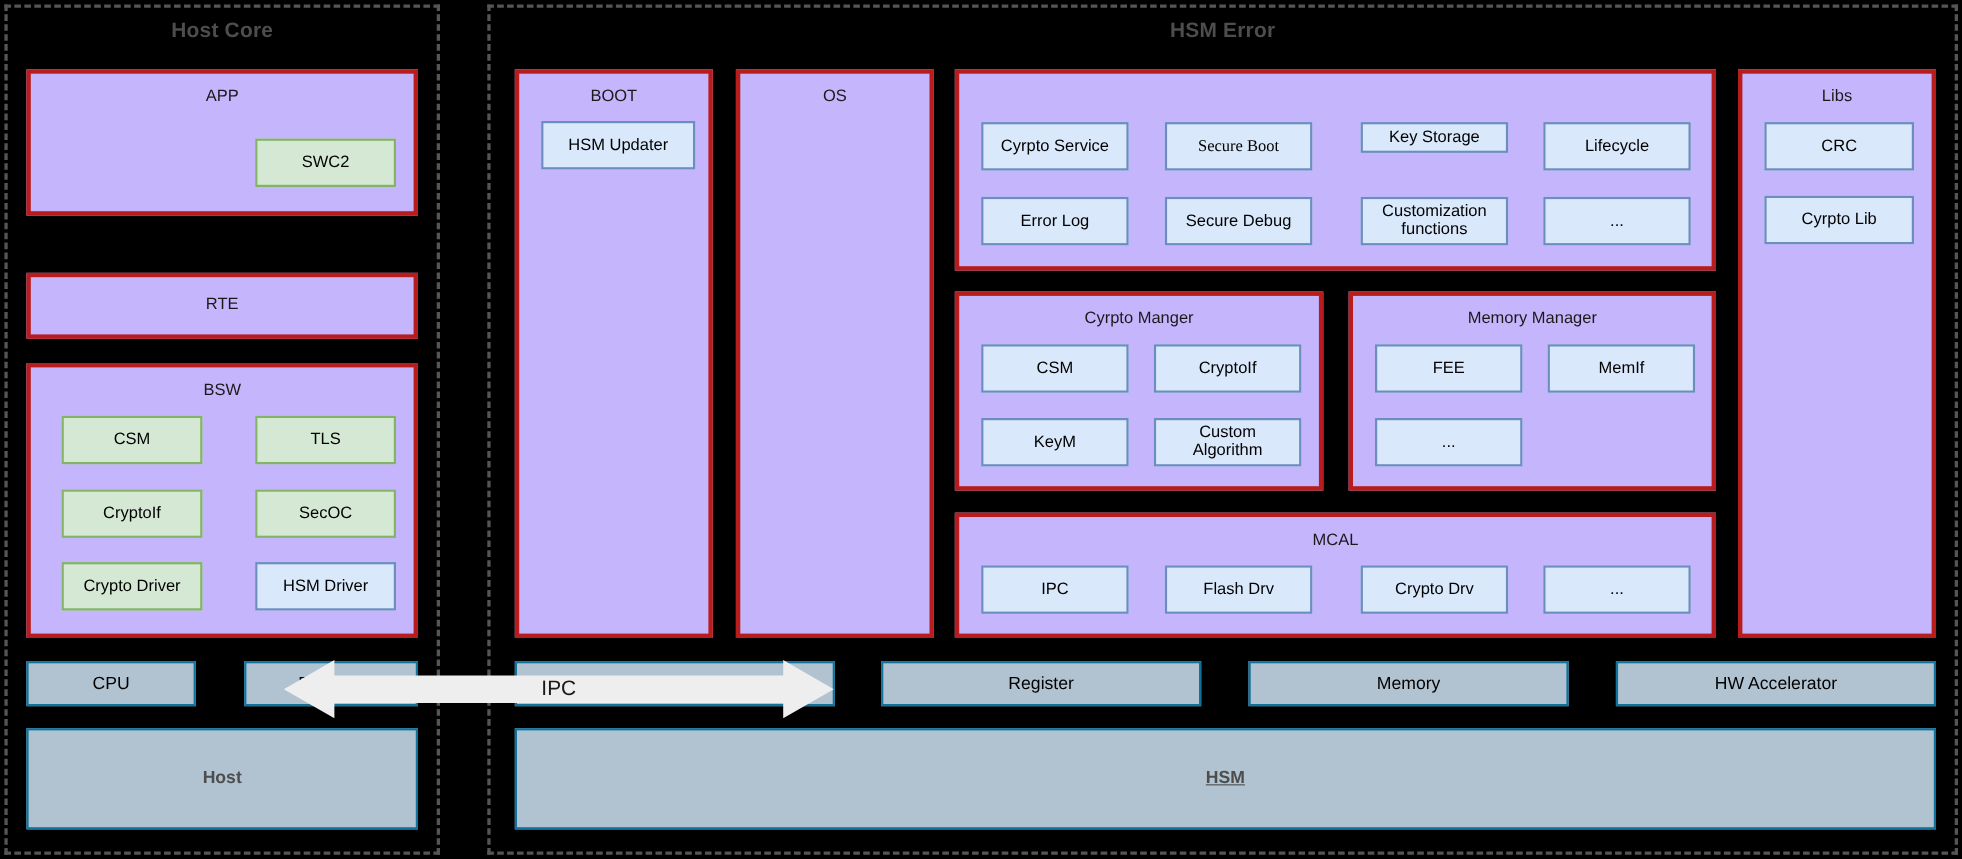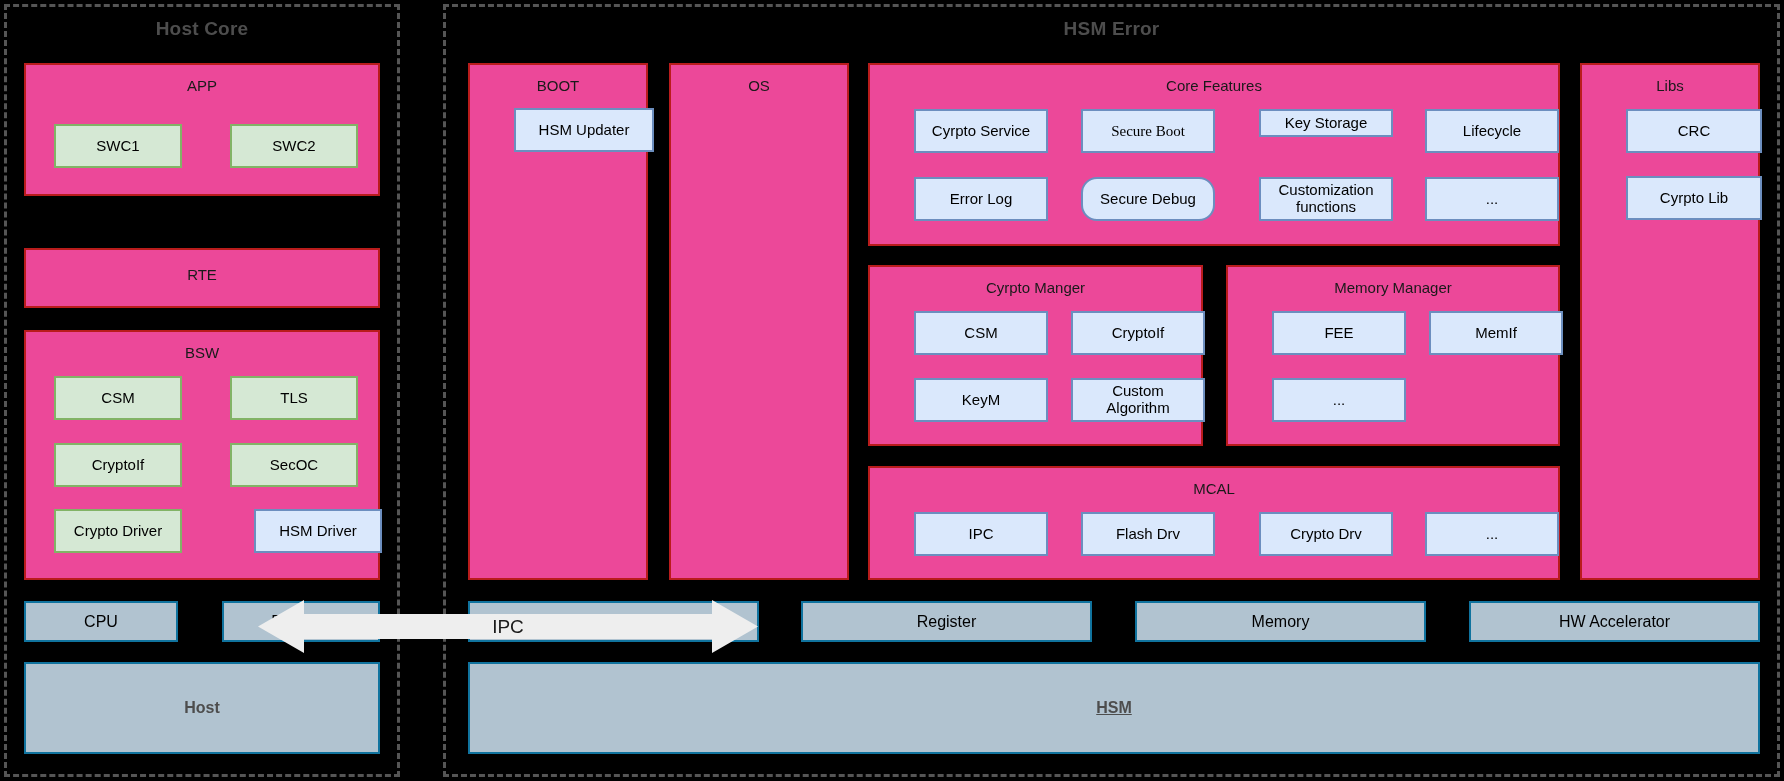--- a/index.html
+++ b/index.html
@@ -32,22 +32,22 @@
     font-weight: bold;
     text-align: center;
     letter-spacing: .2px;
   }
   #host-core-title { left: 4px;  top: 18px; width: 396px; }
   #hsm-core-title  { left: 443px; top: 18px; width: 1337px; }
 
   
   .panel {
     position: absolute;
-    background: #ec4899;
-    border: 2px solid #b91c1c;
+    background: #c4b5fd;
+    border: 4px solid #b91c1c;
   }
   .panel-title {
     position: absolute;
     left: 0; right: 0; top: 12px;
     text-align: center;
     font-size: 15px;
     color: #1a1a1a;
   }
 
   
@@ -55,21 +55,21 @@
     position: absolute;
     display: flex;
     align-items: center;
     justify-content: center;
     text-align: center;
     font-size: 15px;
     line-height: 1.12;
     color: #000000;
   }
   .blk.green { background: #d5e8d4; border: 2px solid #82b366; }
-  .blk.blue  { background: #dae8fc; border: 2px solid #6c8ebf; margin-left: 24px; }
+  .blk.blue  { background: #dae8fc; border: 2px solid #6c8ebf; }
 
   
   .hwbar {
     position: absolute;
     background: #b1c3d0;
     border: 2px solid #10739e;
     display: flex;
     align-items: center;
     justify-content: center;
     font-size: 16px;
@@ -99,21 +99,20 @@
 <div id="stage">
 
   <div class="dashed-core" id="host-core-outline"></div>
   <div class="dashed-core" id="hsm-core-outline"></div>
 
   <div class="core-title" id="host-core-title">Host Core</div>
   <div class="core-title" id="hsm-core-title">HSM Error</div>
 
   <div class="panel" style="left:24px; top:63px; width:356px; height:133px;">
     <div class="panel-title">APP</div>
-    <div class="blk green" style="left:28px; top:59px; width:128px; height:44px;">SWC1</div>
     <div class="blk green" style="left:204px; top:59px; width:128px; height:44px;">SWC2</div>
   </div>
 
   <div class="panel" style="left:24px; top:248px; width:356px; height:60px;">
     <div class="panel-title" style="top:16px;">RTE</div>
   </div>
 
   <div class="panel" style="left:24px; top:330px; width:356px; height:250px;">
     <div class="panel-title">BSW</div>
     <div class="blk green" style="left:28px; top:44px; width:128px; height:44px;">CSM</div>
@@ -130,27 +129,26 @@
   <div class="panel" style="left:468px; top:63px; width:180px; height:517px;">
     <div class="panel-title">BOOT</div>
     <div class="blk blue" style="left:20px; top:43px; width:140px; height:44px;">HSM Updater</div>
   </div>
 
   <div class="panel" style="left:669px; top:63px; width:180px; height:517px;">
     <div class="panel-title">OS</div>
   </div>
 
   <div class="panel" style="left:868px; top:63px; width:692px; height:183px;">
-    <div class="panel-title">Core Features</div>
     <div class="blk blue" style="left:20px; top:44px; width:134px; height:44px;">Cyrpto Service</div>
     <div class="blk blue" style="left:187px; top:44px; width:134px; height:44px;font-family:Liberation Serif, serif;">Secure Boot</div>
     <div class="blk blue" style="left:365px; top:44px; width:134px; height:28px;">Key Storage</div>
     <div class="blk blue" style="left:531px; top:44px; width:134px; height:44px;text-align:right;">Lifecycle</div>
     <div class="blk blue" style="left:20px; top:112px; width:134px; height:44px;">Error Log</div>
-    <div class="blk blue" style="left:187px; top:112px; width:134px; height:44px;border-radius:16px;">Secure Debug</div>
+    <div class="blk blue" style="left:187px; top:112px; width:134px; height:44px;">Secure Debug</div>
     <div class="blk blue" style="left:365px; top:112px; width:134px; height:44px; padding:0 6px;">Customization functions</div>
     <div class="blk blue" style="left:531px; top:112px; width:134px; height:44px;">...</div>
   </div>
 
   <div class="panel" style="left:868px; top:265px; width:335px; height:181px;padding-left:20px;">
     <div class="panel-title">Cyrpto Manger</div>
     <div class="blk blue" style="left:20px; top:44px; width:134px; height:44px;">CSM</div>
     <div class="blk blue" style="left:177px; top:44px; width:134px; height:44px;">CryptoIf</div>
     <div class="blk blue" style="left:20px; top:111px; width:134px; height:44px;">KeyM</div>
     <div class="blk blue" style="left:177px; top:111px; width:134px; height:44px; padding:0 6px;">Custom Algorithm</div>

